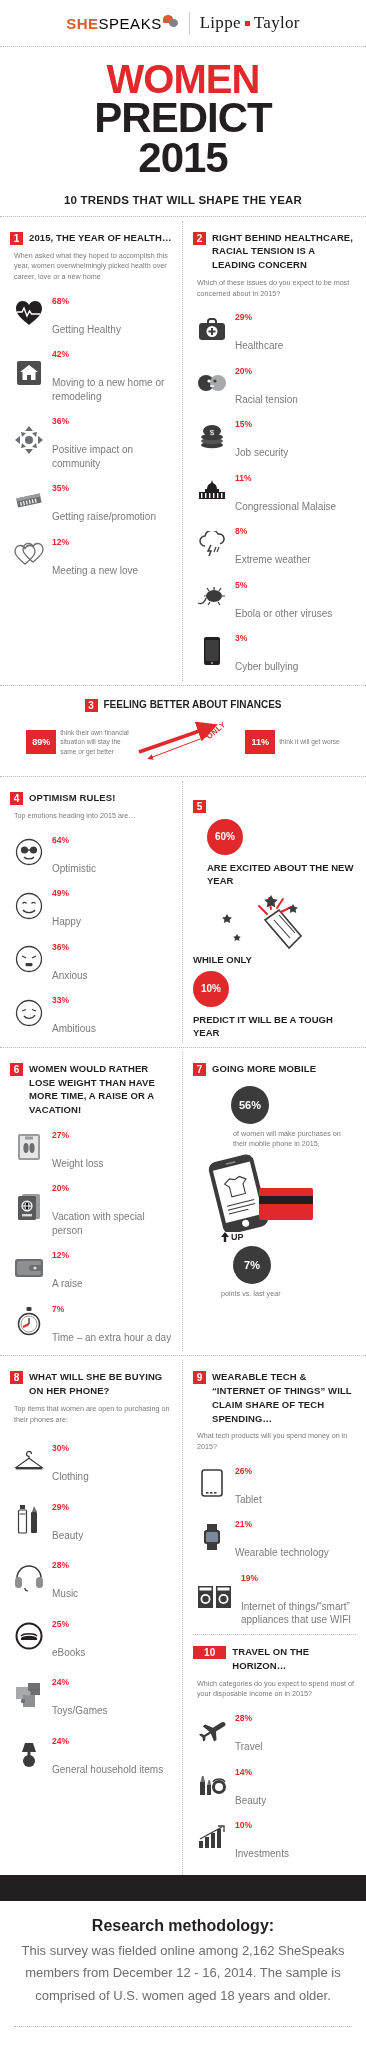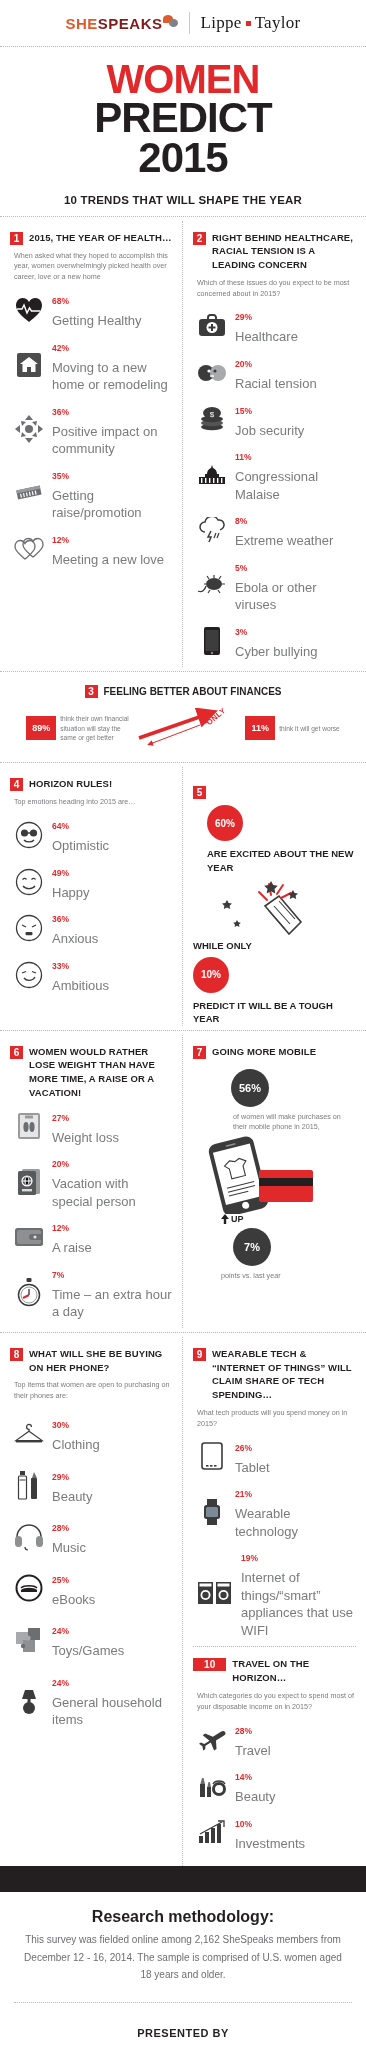--- a/index.html
+++ b/index.html
@@ -12,21 +12,21 @@
   }
   .page { width: 366px; position: relative; overflow: hidden; }
 
   
   .brandbar {
     display: flex; align-items: center; justify-content: center;
     gap: 10px; padding: 12px 0 8px 0;
   }
   .shespeaks-logo { display: flex; align-items: flex-start; font-weight: bold; letter-spacing: .5px; }
   .ss-she { color: #e05a2b; font-size: 15px; font-weight: bold; }
-  .ss-speaks { color: #7f1d1d; font-size: 15px; font-weight: bold; }
+  .ss-speaks { color: #000000; font-size: 15px; font-weight: normal; }
   .ss-bubbles { position: relative; width: 16px; height: 14px; margin-left: 1px; }
   .ss-bub-o { position: absolute; left: 0; top: 0; width: 10px; height: 8px; background: #e05a2b; border-radius: 50% 50% 50% 10%; }
   .ss-bub-g { position: absolute; left: 6px; top: 4px; width: 9px; height: 8px; background: #808285; border-radius: 50%; }
   .vrule { width: 1px; height: 22px; background: #c9c9c9; }
   .lt-logo { font-family: "Liberation Serif", serif; font-size: 17px; color: #1a1a1a; letter-spacing: .3px; display: flex; align-items: center; gap: 4px; }
   .lt-dot { width: 5px; height: 5px; background: #e02b2b; display: inline-block; }
 
   .dots-rule { height: 1px; border-top: 1px dotted #b9b9b9; margin: 4px 0; }
 
   
@@ -47,21 +47,21 @@
     width: 13px; height: 13px; min-width: 13px; display: flex; align-items: center; justify-content: center;
     margin-top: 1px;
   }
   .sec-title { font-size: 9.5px; font-weight: bold; color: #231f20; line-height: 1.45; letter-spacing: .1px; }
   .sec-q { font-size: 7.2px; color: #7a7b7d; line-height: 1.5; margin: 4px 0 6px 4px; }
 
   .stat { display: flex; align-items: center; gap: 8px; margin: 7px 0 7px 4px; }
   .stat .ico { width: 30px; min-width: 30px; height: 28px; display: flex; align-items: center; justify-content: center; }
   .stat .txt { flex: 1; }
   .pct { color: #e1292c; font-size: 8.5px; font-weight: bold; line-height: 1.2; }
-  .lbl { color: #7a7b7d; font-size: 13px; line-height: 1.35; margin-top: 4px; }
+  .lbl { color: #7a7b7d; font-size: 10px; line-height: 1.35; margin-top: 15px; }
 
   
   .sec3 { padding: 8px 10px 10px 10px; }
   .sec3-head { display: flex; align-items: center; justify-content: center; gap: 6px; margin-bottom: 10px; }
   .sec3-title { font-size: 10px; font-weight: bold; color: #231f20; }
   .sec3-body { display: flex; align-items: center; justify-content: center; gap: 4px; position: relative; }
   .redbox { background: #e1292c; color: #fff; font-weight: bold; font-size: 9px; padding: 7px 5px; text-align: center; min-width: 30px; }
   .sec3-note { font-size: 6.6px; color: #7a7b7d; line-height: 1.45; max-width: 72px; }
   .arrows { position: relative; width: 105px; height: 40px; }
   .only-lbl { position: absolute; right: 14px; top: 4px; font-size: 7.5px; font-weight: bold; color: #e1292c; transform: rotate(-40deg); letter-spacing: .5px; }
@@ -74,21 +74,21 @@
 
   
   .circ-dark { width: 38px; height: 38px; border-radius: 50%; background: #3b3b3b; color: #fff; font-weight: bold; font-size: 11px; display: flex; align-items: center; justify-content: center; }
   .sec7-note { font-size: 7.2px; color: #7a7b7d; line-height: 1.45; }
   .up-row { font-size: 9px; font-weight: bold; color: #231f20; display: flex; align-items: center; gap: 2px; }
 
   
   .blackbar { height: 26px; background: #231f20; }
   .method { text-align: center; padding: 16px 18px 8px 18px; }
   .method h3 { font-size: 16px; color: #231f20; font-weight: bold; margin-bottom: 5px; }
-  .method p { font-size: 10px; color: #6d6e71; line-height: 1.75; }
+  .method p { font-size: 13px; color: #6d6e71; line-height: 1.75; }
   .presented { text-align: center; font-size: 11px; font-weight: bold; color: #231f20; letter-spacing: .5px; padding-top: 14px; }
   .lt-big { font-family: "Liberation Serif", serif; font-size: 30px; color: #1a1a1a; display: flex; align-items: center; justify-content: center; gap: 9px; padding: 6px 0 2px 0; }
   .lt-big-dot { width: 9px; height: 9px; background: #e02b2b; display: inline-block; }
   .amp { text-align: center; font-family: "Liberation Serif", serif; font-size: 34px; font-weight: bold; color: #231f20; padding: 2px 0 2px 0; }
   .ss-big { display: flex; align-items: flex-start; justify-content: center; padding: 4px 0 4px 0; }
   .ss-big .ss-she { font-size: 31px; }
   .ss-big .ss-speaks { font-size: 31px; }
   .ss-big .ss-bubbles { width: 32px; height: 28px; margin-left: 2px; }
   .ss-big .ss-bub-o { width: 20px; height: 16px; }
   .ss-big .ss-bub-g { left: 13px; top: 9px; width: 17px; height: 16px; }
@@ -364,21 +364,21 @@
       <span class="sec3-note">think it will get worse</span>
     </div>
   </div>
 
   <div class="dots-rule"></div>
 
   <div class="cols">
     <div class="col left">
       <div class="sec-head">
         <span class="numbox">4</span>
-        <span class="sec-title">HORIZON RULES!</span>
+        <span class="sec-title">OPTIMISM RULES!</span>
       </div>
       <div class="sec-q">Top emotions heading into 2015 are…</div>
 
       <div class="stat">
         <span class="ico">
           <svg width="28" height="28" viewBox="0 0 28 28">
               <circle cx="14" cy="14" r="12.5" fill="none" stroke="#3b3b3b" stroke-width="1.3"></circle>
               <circle cx="9.5" cy="12" r="3.6" fill="#3b3b3b"></circle>
               <circle cx="18.5" cy="12" r="3.6" fill="#3b3b3b"></circle>
               <path d="M13 12h2" stroke="#3b3b3b" stroke-width="1.3"></path>

